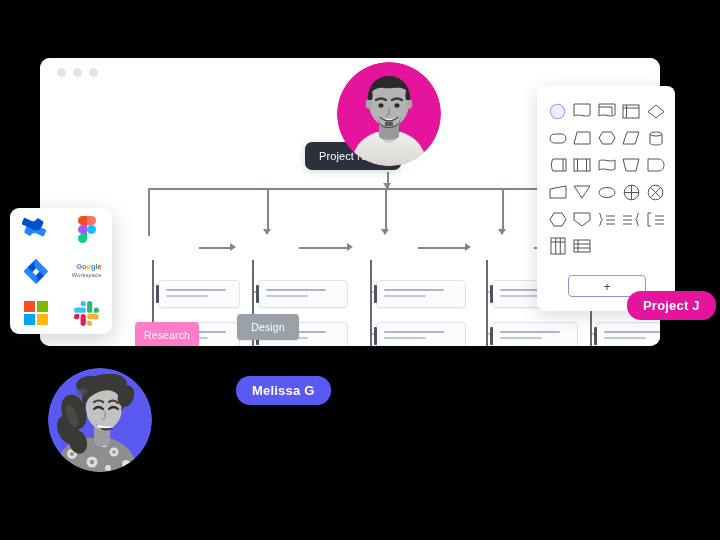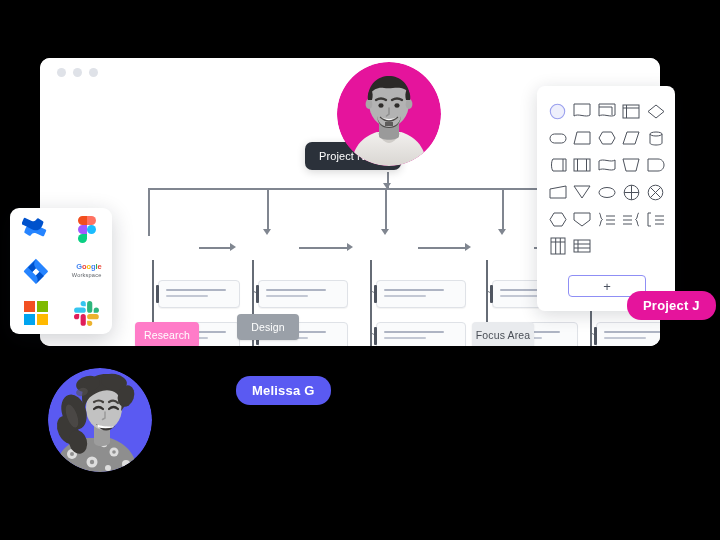--- a/index.html
+++ b/index.html
@@ -271,21 +271,20 @@
       </div>
       <div class="elbow" style="left:550px;top:270px;width:7px;height:20px;"></div>
       <div class="card" style="left:556px;top:278px;width:84px;">
         <span class="tick"></span>
         <span class="bar b1"></span>
         <span class="bar b2"></span>
       </div>
 
       <div class="node research">Research</div>
       <div class="node design">Design</div>
-      <div class="node focusarea">Focus Area</div>
     </div>
   </div>
 
   <div class="projectname">Project Name</div>
 
   <div class="palette">
     <div class="shapegrid">
 
       <div class="shp sel">
         <svg width="17" height="17" viewBox="0 0 17 17">

